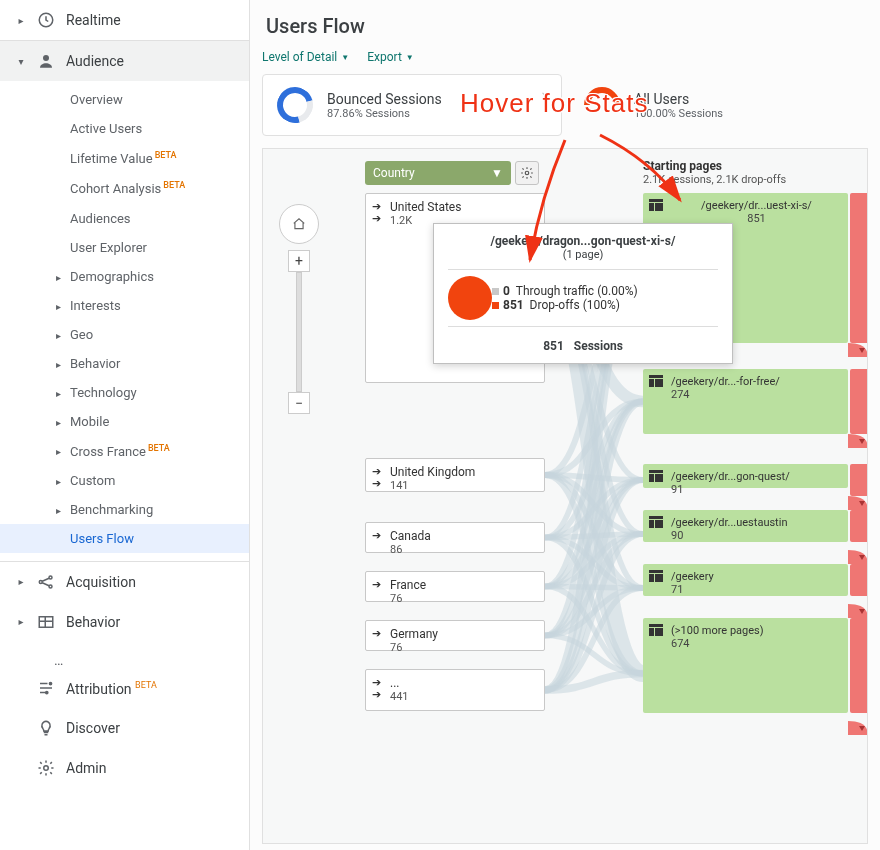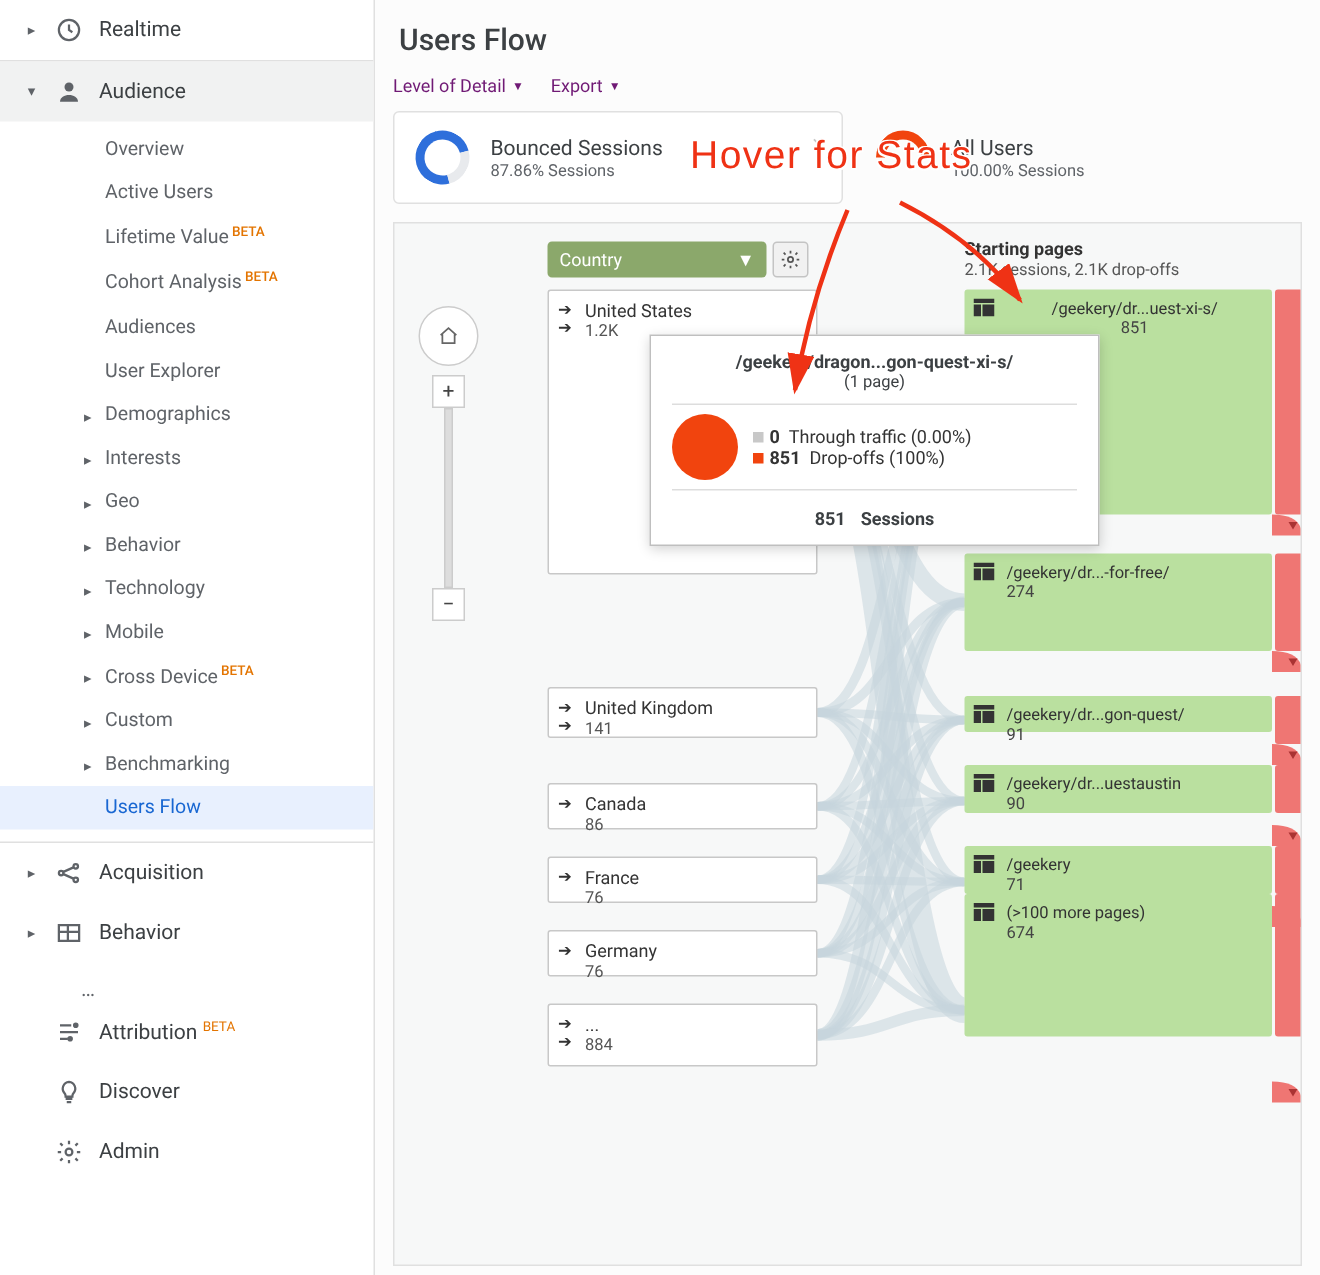--- a/index.html
+++ b/index.html
@@ -14,21 +14,21 @@
 .sub-items { padding: 4px 0 8px 0; }
 .sub-item { padding: 7px 16px 7px 70px; font-size: 13px; color: #5f6368; cursor: pointer; position: relative; }
 .sub-item.active { background: #e8f0fe; color: #1967d2; }
 .sub-item .badge { color: #e37400; font-size: 9px; font-weight: 500; vertical-align: super; margin-left: 2px; }
 .sub-item .chev2 { position: absolute; left: 56px; top: 10px; font-size: 10px; color: #5f6368; }
 .divider { height: 1px; background: #e0e0e0; margin: 0; }
 .truncated { padding: 10px 16px 0 54px; color: #5f6368; font-size: 14px;}
 .main { flex: 1; display: flex; flex-direction: column; background: #fcfcfc; }
 .header { padding: 14px 16px 8px 16px; }
 .header h1 { font-size: 20px; font-weight: 500; color: #3c4043; }
-.toolbar { padding: 4px 16px 10px 12px; display: flex; gap: 18px; font-size: 12px; color: #701a75; }
+.toolbar { padding: 4px 16px 10px 12px; display: flex; gap: 18px; font-size: 12px; color: #0f766e; }
 .toolbar .tb-item { display: flex; align-items: center; gap: 4px; cursor: pointer; }
 .toolbar .tri { font-size: 8px; }
 .segments { display: flex; gap: 8px; padding: 0 12px 12px 12px; justify-content: flex-end; }
 .seg-card { flex: 1; border: 1px solid #e0e0e0; border-radius: 4px; background: #fff; padding: 12px 14px; display: flex; align-items: center; gap: 14px; position: relative; }
 .seg-card.plain { border: none; background: transparent; }
 .seg-card .donut { width: 36px; height: 36px; border-radius: 50%; border: 6px solid #2e6fdb; border-right-color: #e8eaed; transform: rotate(30deg); }
 .seg-card .donut.orange { width: 36px; height: 36px; border: 6px solid #f1440e; border-radius: 50%; border-right-color: transparent; border-bottom-color: transparent; transform: rotate(45deg); }
 .seg-card .seg-title { font-size: 14px; color: #3c4043; }
 .seg-card .seg-sub { font-size: 11px; color: #5f6368; }
 .seg-card .seg-chev { position: absolute; right: 10px; top: 8px; color: #c8c8c8; font-size: 14px;}
@@ -52,21 +52,21 @@
 .p-node { background: #bae09f; border-radius: 2px; padding: 6px 6px 6px 28px; position: relative; margin-bottom: 0; }
 .p-node .pico { position: absolute; left: 6px; top: 6px; width: 14px; height: 12px; }
 .p-node .pname { font-size: 11px; color: #333; white-space: nowrap; overflow: hidden; text-overflow: ellipsis; }
 .p-node .pval { font-size: 11px; color: #444; }
 .dropoff { position: absolute; top: 0; right: -22px; width: 20px; background: #ef7673; border-radius: 2px; }
 .flow-svg { position: absolute; left: 0; top: 0; pointer-events: none; }
 .tooltip { position: absolute; left: 170px; top: 74px; width: 300px; background: #fff; border: 1px solid #bfbfbf; box-shadow: 0 2px 8px rgba(0,0,0,.18); padding: 10px 14px; z-index: 10; }
 .tooltip .tt-title { text-align: center; font-weight: 700; font-size: 12px; }
 .tooltip .tt-sub { text-align: center; font-size: 11px; margin-bottom: 8px; }
 .tooltip hr { border: none; border-top: 1px solid #ddd; margin: 6px 0; }
-.tooltip .tt-row { display: flex; align-items: center; gap: 10px; }
+.tooltip .tt-row { display: flex; align-items: center; }
 .tooltip .tt-dot-big { width: 44px; height: 44px; border-radius: 50%; background: #f1440e; flex-shrink: 0; }
 .tooltip .tt-stats { font-size: 12px; color: #333; }
 .tooltip .tt-stats .sq { display: inline-block; width: 7px; height: 7px; margin-right: 4px; }
 .tooltip .tt-sessions { text-align: center; font-size: 12px; font-weight: 700; padding-top: 6px; display:flex; justify-content:center; gap:10px;}
 .annot { position: absolute; left: 460px; top: 88px; font-size: 26px; font-weight: 400; color: #ef3215; text-shadow: 1px 1px 0 #fff, -1px -1px 0 #fff, 1px -1px 0 #fff, -1px 1px 0 #fff; z-index: 20; pointer-events: none; font-family: 'Trebuchet MS', sans-serif; letter-spacing:1px;}
 .annot-svg { position: absolute; left: 0; top: 0; z-index: 19; pointer-events: none; }
 </style>
 </head>
 <body>
 
@@ -99,21 +99,21 @@
         <div class="sub-item"><span>Lifetime Value</span><span class="badge">BETA</span></div>
         <div class="sub-item"><span>Cohort Analysis</span><span class="badge">BETA</span></div>
         <div class="sub-item"><span>Audiences</span></div>
         <div class="sub-item"><span>User Explorer</span></div>
         <div class="sub-item"><span class="chev2">▸</span><span>Demographics</span></div>
         <div class="sub-item"><span class="chev2">▸</span><span>Interests</span></div>
         <div class="sub-item"><span class="chev2">▸</span><span>Geo</span></div>
         <div class="sub-item"><span class="chev2">▸</span><span>Behavior</span></div>
         <div class="sub-item"><span class="chev2">▸</span><span>Technology</span></div>
         <div class="sub-item"><span class="chev2">▸</span><span>Mobile</span></div>
-        <div class="sub-item"><span class="chev2">▸</span><span>Cross Device</span><span class="badge">BETA</span></div>
+        <div class="sub-item"><span class="chev2">▸</span><span>Cross France</span><span class="badge">BETA</span></div>
         <div class="sub-item"><span class="chev2">▸</span><span>Custom</span></div>
         <div class="sub-item"><span class="chev2">▸</span><span>Benchmarking</span></div>
         <div class="sub-item active"><span>Users Flow</span></div>
       </div>
     <div class="divider"></div>
     <div class="nav-section">
       <span class="chev">▸</span>
       <span class="icon">
           <svg width="18" height="18" viewBox="0 0 24 24" fill="none" stroke="currentColor" stroke-width="2">
             <circle cx="5" cy="12" r="2"></circle>
@@ -302,21 +302,21 @@
           </div>
           <div class="c-node" style="height: 31px; margin-bottom: 18px;">
             <span class="arr">➔</span>
             <div class="cname">Germany</div>
             <div class="cval">76</div>
           </div>
           <div class="c-node" style="height: 42px; margin-bottom: 18px;">
             <span class="arr">➔</span>
             <span class="arr2">➔</span>
             <div class="cname">...</div>
-            <div class="cval">884</div>
+            <div class="cval">441</div>
           </div>
         </div>
       <div class="page-col" id="page-col">
           <div class="p-node" style="height: 150px; margin-bottom: 26px; text-align: center;">
             <span class="pico"><svg width="14" height="12" viewBox="0 0 14 12">
                 <rect x="0" y="0" width="14" height="3" fill="#333"></rect>
                 <rect x="0" y="4" width="5" height="8" fill="#333"></rect>
                 <rect x="6" y="4" width="8" height="8" fill="#333"></rect>
               </svg></span>
             <div class="pname">/geekery/dr...uest-xi-s/</div>
@@ -346,21 +346,21 @@
           <div class="p-node" style="height: 32px; margin-bottom: 22px;">
             <span class="pico"><svg width="14" height="12" viewBox="0 0 14 12">
                 <rect x="0" y="0" width="14" height="3" fill="#333"></rect>
                 <rect x="0" y="4" width="5" height="8" fill="#333"></rect>
                 <rect x="6" y="4" width="8" height="8" fill="#333"></rect>
               </svg></span>
             <div class="pname">/geekery/dr...uestaustin</div>
             <div class="pval">90</div>
             <div class="dropoff" style="height:32px"></div>
           </div>
-          <div class="p-node" style="height: 32px; ">
+          <div class="p-node" style="height: 32px; margin-bottom: 22px;">
             <span class="pico"><svg width="14" height="12" viewBox="0 0 14 12">
                 <rect x="0" y="0" width="14" height="3" fill="#333"></rect>
                 <rect x="0" y="4" width="5" height="8" fill="#333"></rect>
                 <rect x="6" y="4" width="8" height="8" fill="#333"></rect>
               </svg></span>
             <div class="pname">/geekery</div>
             <div class="pval">71</div>
             <div class="dropoff" style="height:32px"></div>
           </div>
           <div class="p-node" style="height: 95px; margin-bottom: 22px;">

